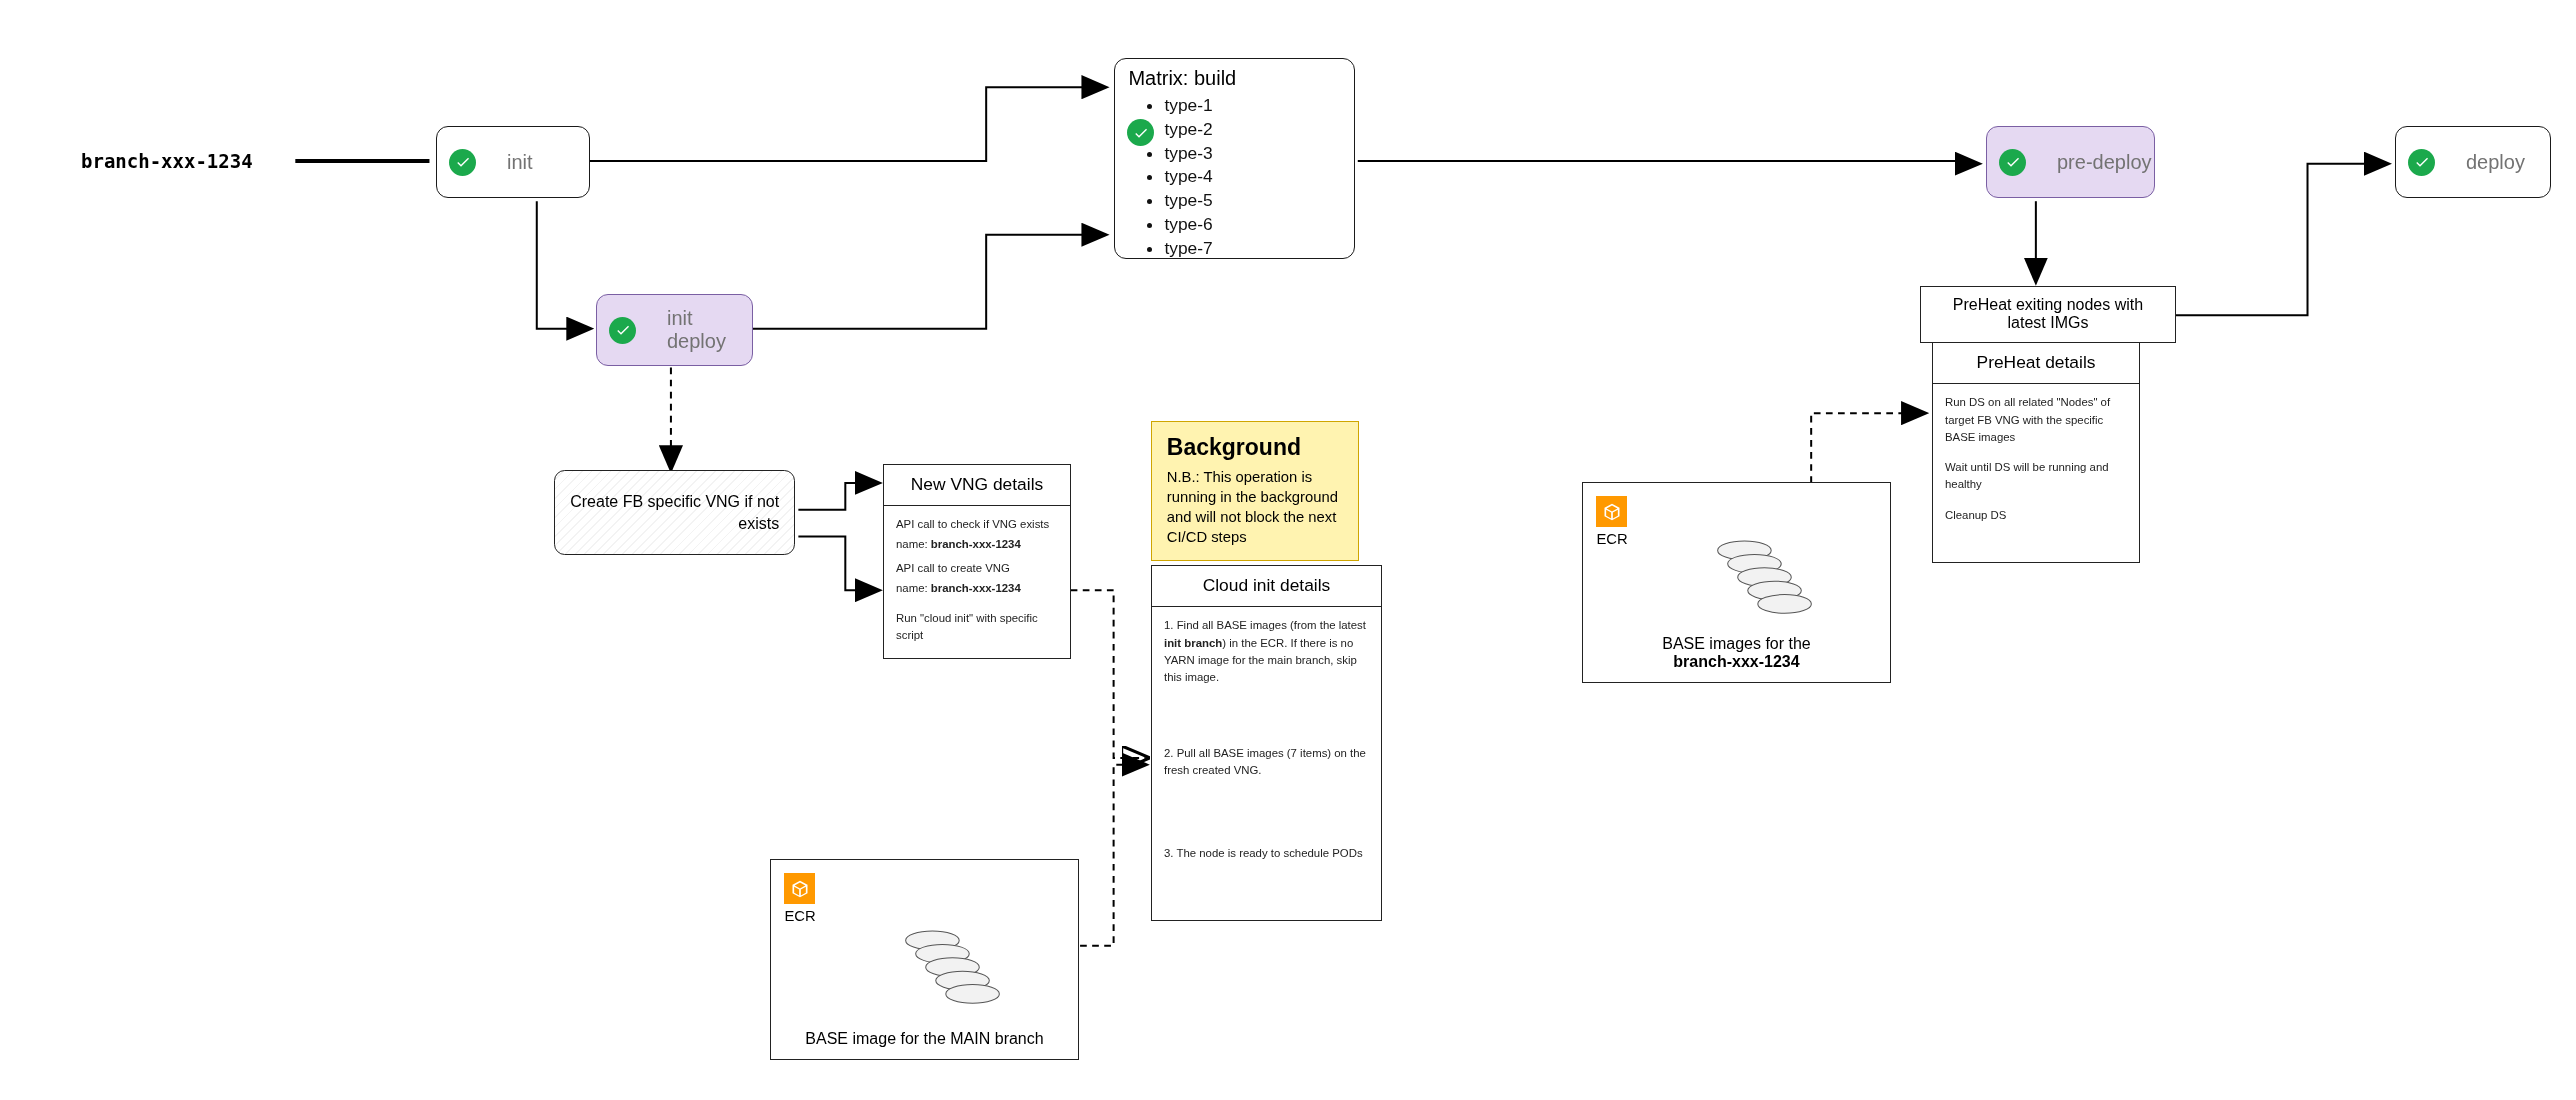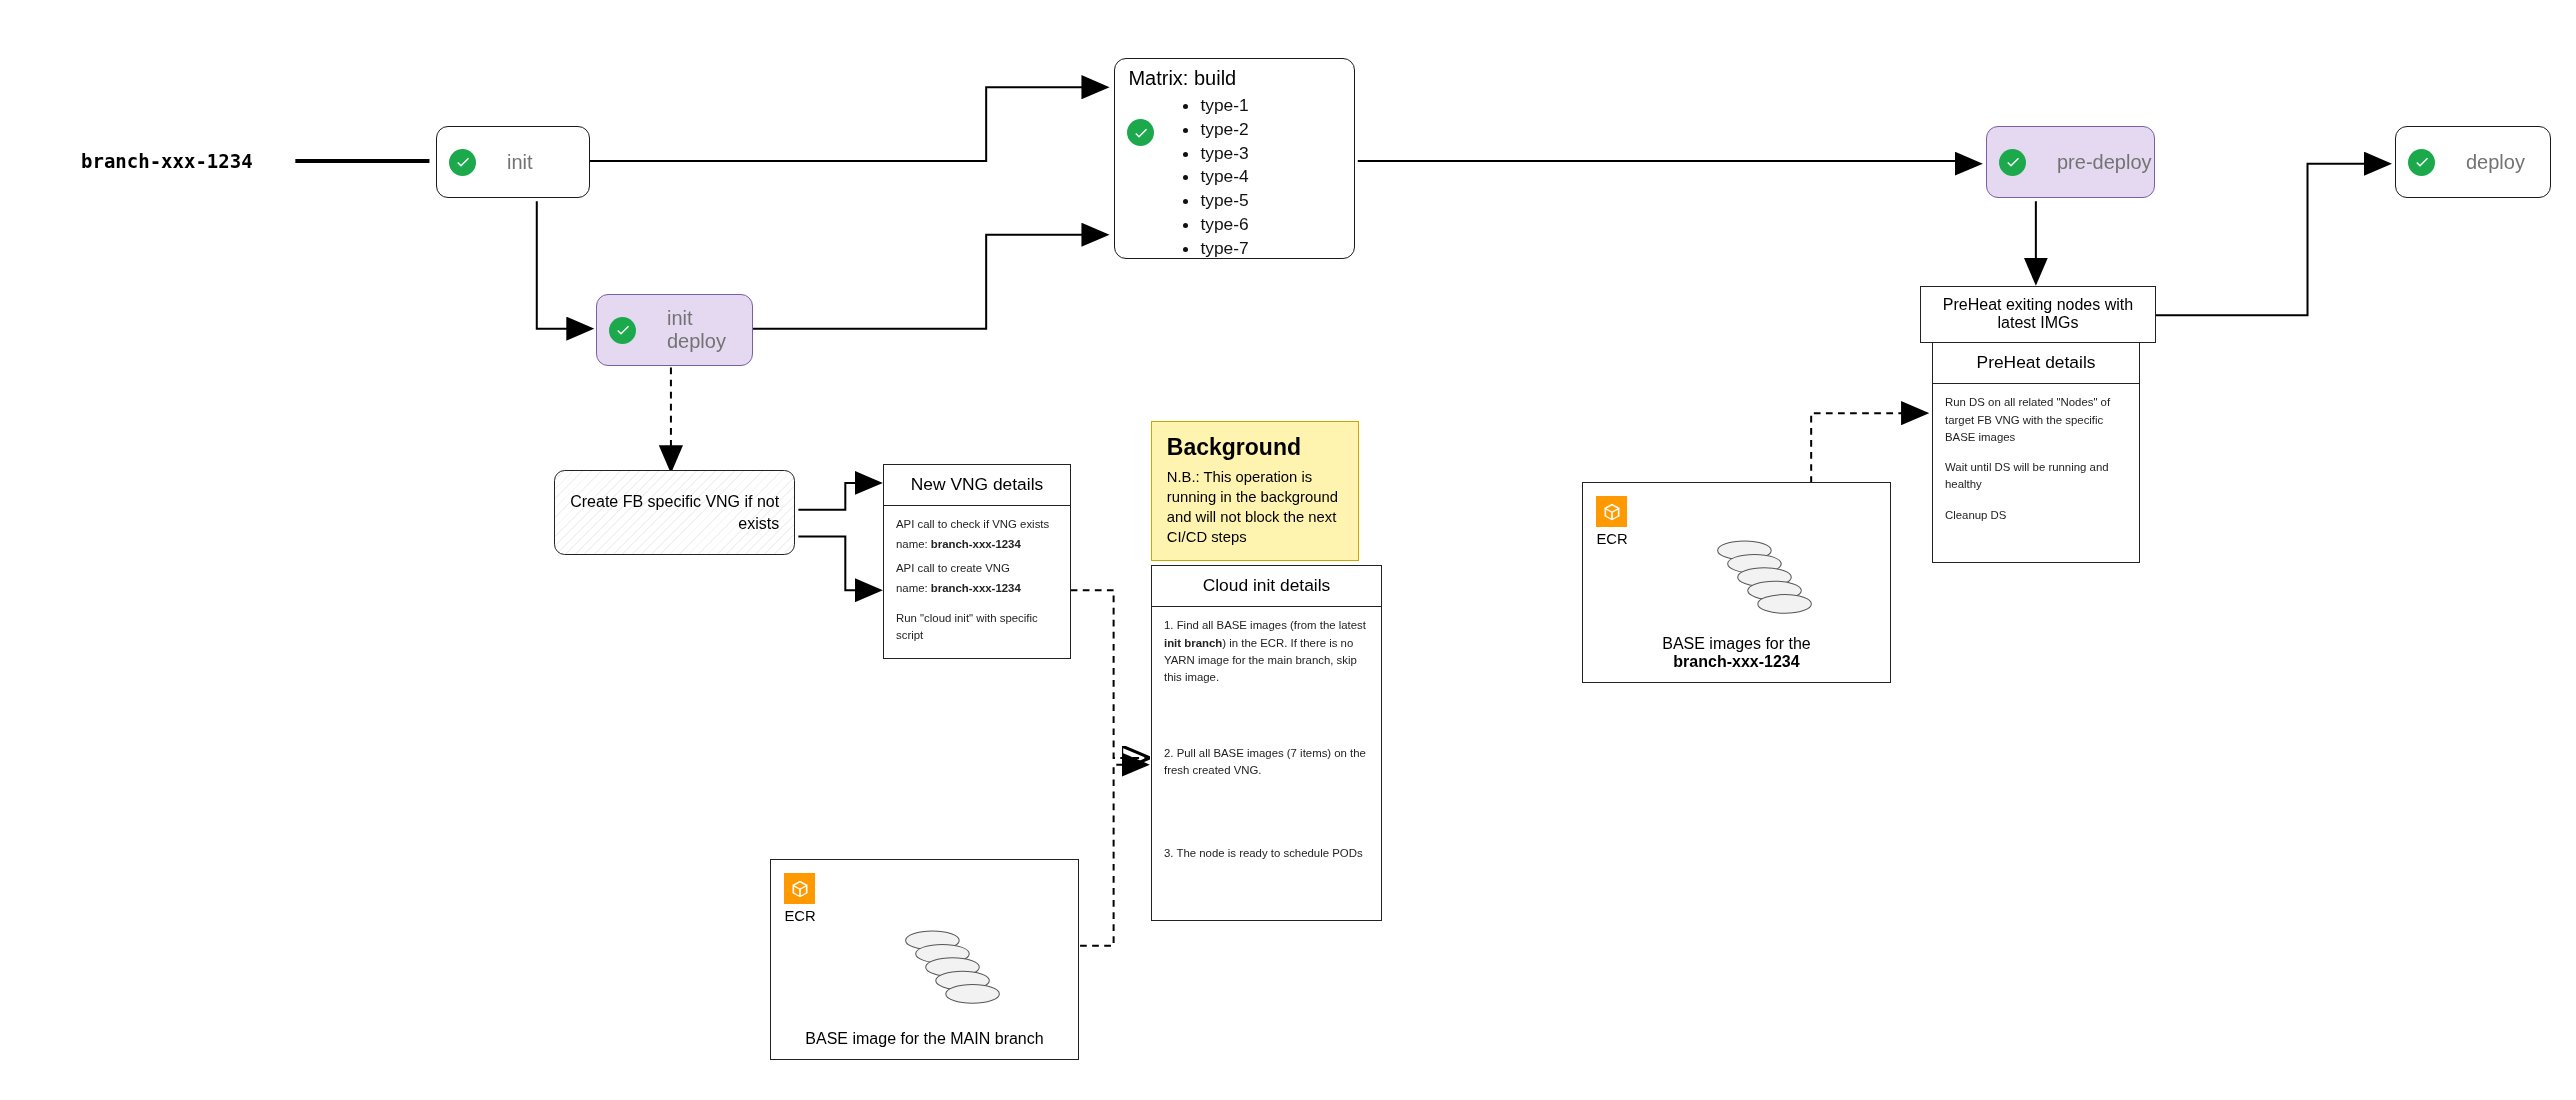--- a/index.html
+++ b/index.html
@@ -6,21 +6,21 @@
   .canvas{position:relative;width:2576px;height:1100px;transform-origin:top left}
   .node{position:absolute;border:1.3px solid #1a1a1a;border-radius:12px;background:#fff;display:flex;align-items:center;box-sizing:border-box}
   .node.lav{background:#e5d9f2;border-color:#7a5fa3}
   .node .chk{width:27px;height:27px;border-radius:50%;background:#1ba94c;display:flex;align-items:center;justify-content:center;margin-left:12px;flex-shrink:0}
   .node .chk svg{width:16px;height:16px;fill:#fff}
   .node .lbl{font-size:20px;margin-left:31px;color:#737373}
   .matrix{position:absolute;border:1.3px solid #1a1a1a;border-radius:12px;background:#fff;box-sizing:border-box;padding:8px 13.4px 12px 13.4px}
   .matrix .chk{position:absolute;left:12px;top:60px;width:27px;height:27px;border-radius:50%;background:#1ba94c;display:flex;align-items:center;justify-content:center}
   .matrix .chk svg{width:16px;height:16px;fill:#fff}
   .matrix .ttl{font-size:20px;margin:0 0 5.4px 0}
-  .matrix ul{margin:0 0 0 72px;padding:0;font-size:17.4px;color:#111}
+  .matrix ul{margin:0 0 0 36px;padding:0;font-size:17.4px;color:#111}
   .matrix li{margin:2.7px 0}
   .panel{position:absolute;border:0.7px solid #222;background:#fff;box-sizing:border-box}
   .panel .hd{border-bottom:0.7px solid #222;text-align:center;font-size:17.4px;padding:9.4px 5.4px}
   .panel .bd{font-size:11.4px;color:#222;padding:10.7px 12px;line-height:1.5}
   .panel .bd p{margin:0 0 13.4px 0}
   .note{position:absolute;background:#fff3b0;border:0.7px solid #cfa500;box-sizing:border-box;padding:12px 14.8px}
   .note h3{margin:0 0 6.7px 0;font-size:23px;font-weight:bold}
   .note p{margin:0;font-size:14.8px;line-height:1.35}
   .simple{position:absolute;border:0.7px solid #222;background:#fff;text-align:center;font-size:16px;padding:9.4px 12px;box-sizing:border-box}
   .hatch{position:absolute;border:1.3px solid #222;border-radius:10.7px;box-sizing:border-box;display:flex;align-items:center;justify-content:center;text-align:right;font-size:16px;padding:0 14.8px;line-height:1.35;
@@ -156,21 +156,21 @@
 
   <div class="panel" style="left:1151px;top:565px;width:231px;height:356px">
     <div class="hd">Cloud init details</div>
     <div class="bd">
       <p style="min-height:114px"><span>1. Find all BASE images (from the latest </span><b>init branch</b><span>) in the ECR. If there is no YARN image for the main branch, skip this image.</span></p>
       <p style="min-height:87px">2. Pull all BASE images (7 items) on the fresh created VNG.</p>
       <p style="margin-bottom:0">3. The node is ready to schedule PODs</p>
     </div>
   </div>
 
-  <div class="simple" style="left:1920px;top:286px;width:236px">
+  <div class="simple" style="left:1920px;top:286px;width:256px">
     <span>PreHeat exiting nodes with latest IMGs</span>
   </div>
 
   <div class="panel" style="left:1932px;top:342px;width:208px;height:221px">
     <div class="hd">PreHeat details</div>
     <div class="bd">
       <p>Run DS on all related "Nodes" of target FB VNG with the specific BASE images</p>
       <p>Wait until DS will be running and healthy</p>
       <p style="margin-bottom:12px">Cleanup DS</p>
     </div>

